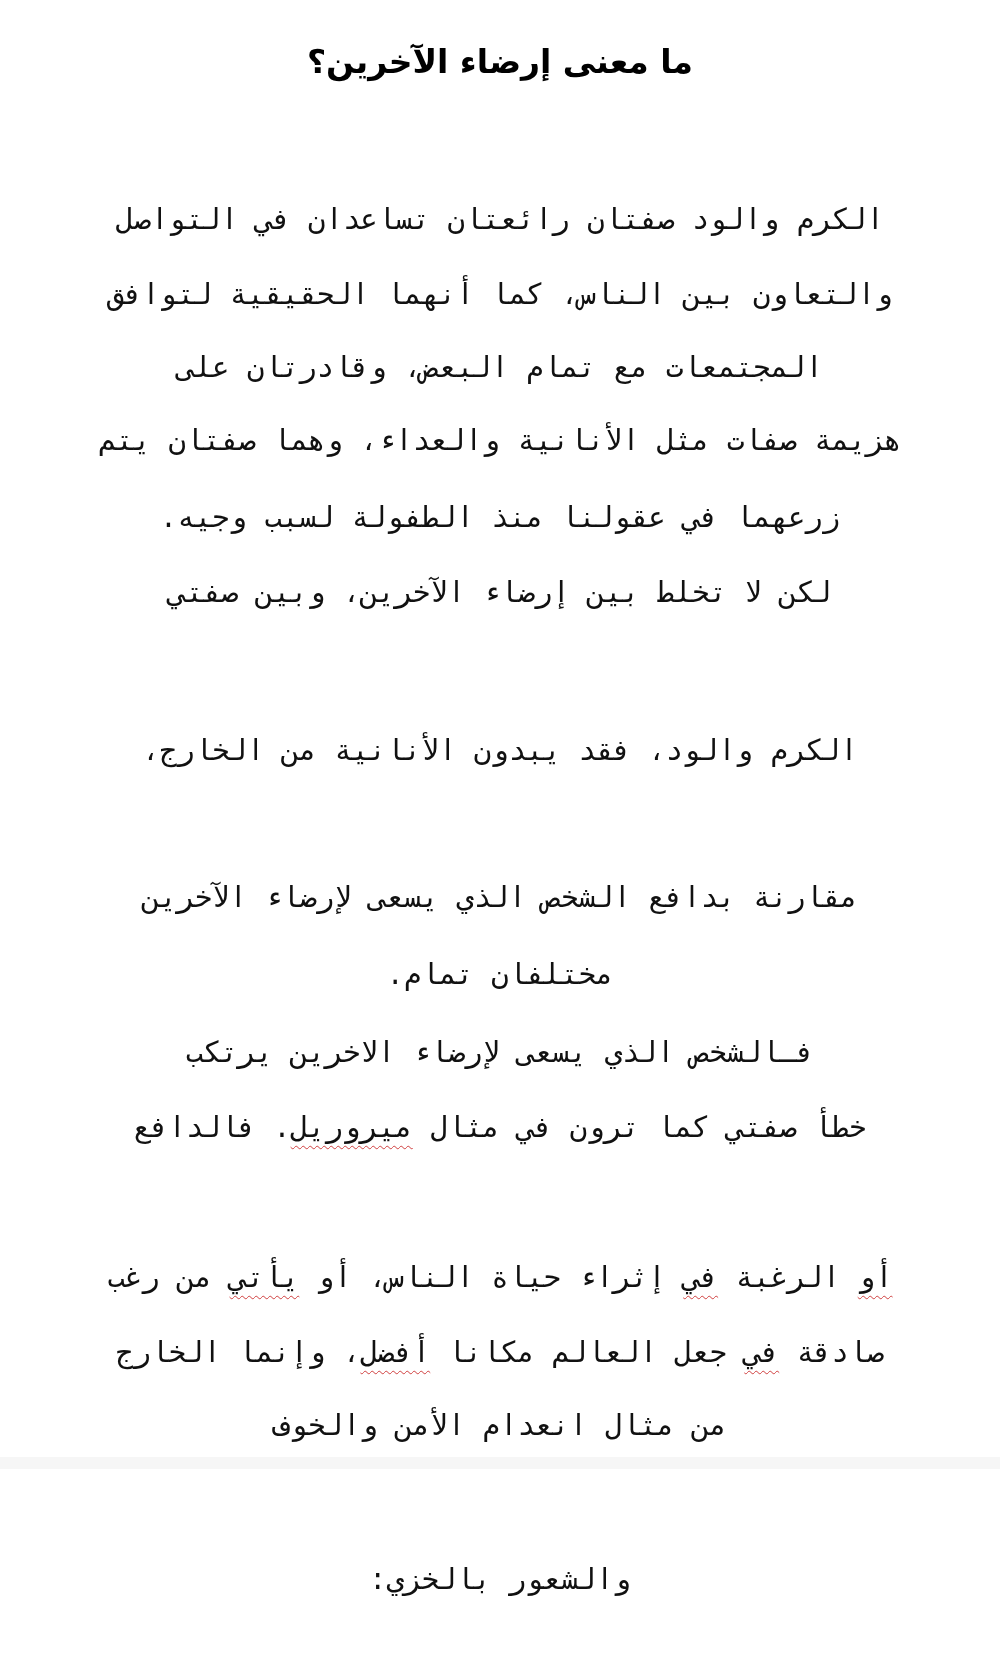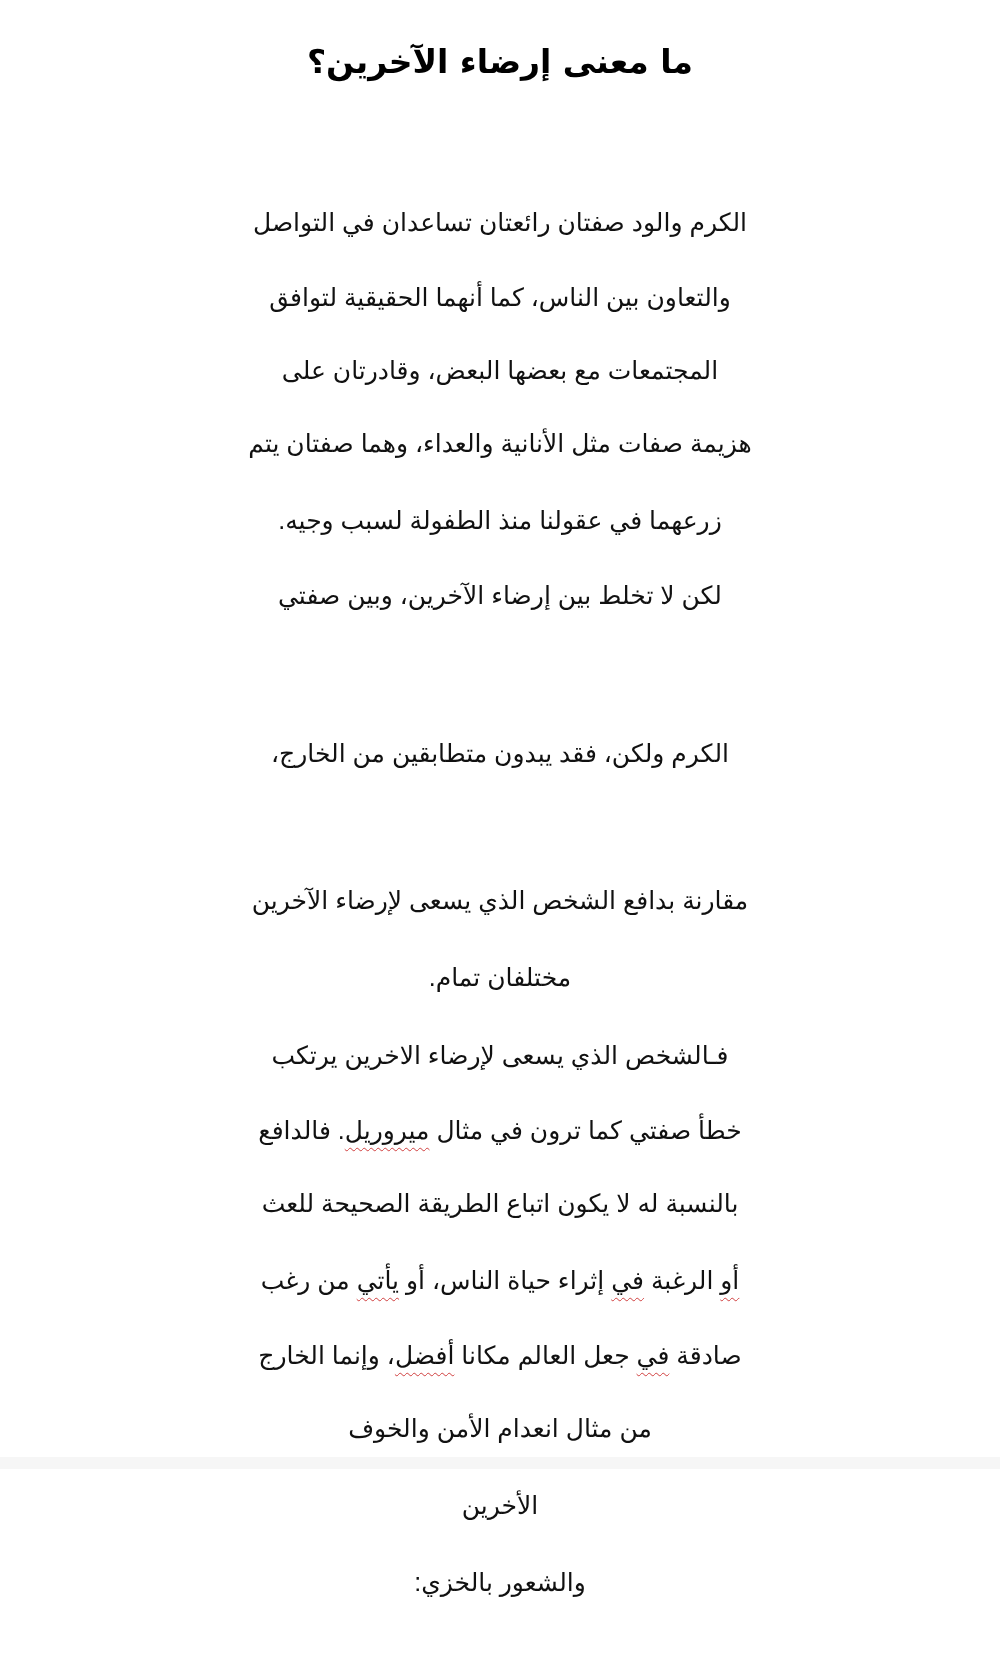--- a/index.html
+++ b/index.html
@@ -34,22 +34,22 @@
       font-size: 33px;
       line-height: 56px;
       color: #000000;
       direction: rtl;
     }
     .line {
       position: absolute;
       left: 0;
       right: 0;
       text-align: center;
-      font-family: Liberation Sans, sans-serif;
-      font-size: 25px;
+      font-family: Liberation Mono, monospace;
+      font-size: 29px;
       line-height: 50px;
       height: 50px;
       color: #111111;
       direction: rtl;
       white-space: nowrap;
     }
     .squiggle {
       text-decoration-line: underline;
       text-decoration-style: wavy;
       text-decoration-color: #d04040;
@@ -68,42 +68,40 @@
   </style>
 </head>
 <body>
 
 <div class="page">
 
   <div class="title">ما معنى إرضاء الآخرين؟</div>
 
   <div class="line" style="top:197px">الكرم والود صفتان رائعتان تساعدان في التواصل</div>
   <div class="line" style="top:272px">والتعاون بين الناس، كما أنهما الحقيقية لتوافق</div>
-  <div class="line" style="top:345px">المجتمعات مع بعضها البعض، وقادرتان على</div>
+  <div class="line" style="top:345px">المجتمعات مع تمام البعض، وقادرتان على</div>
   <div class="line" style="top:418px">هزيمة صفات مثل الأنانية والعداء، وهما صفتان يتم</div>
   <div class="line" style="top:495px">زرعهما في عقولنا منذ الطفولة لسبب وجيه.</div>
   <div class="line" style="top:570px">لكن لا تخلط بين إرضاء الآخرين، وبين صفتي</div>
 
-  <div class="line" style="top:728px">الكرم ولكن، فقد يبدون متطابقين من الخارج،</div>
+  <div class="line" style="top:728px">الكرم والود، فقد يبدون الأنانية من الخارج،</div>
   <div class="line" style="top:952px">مختلفان تمام.</div>
   <div class="line" style="top:875px">مقارنة بدافع الشخص الذي يسعى لإرضاء الآخرين</div>
   <div class="line" style="top:1030px">فـالشخص الذي يسعى لإرضاء الاخرين يرتكب</div>
 
   <div class="line" style="top:1105px">
     <span>خطأ صفتي كما ترون في مثال </span><span class="squiggle">ميروريل</span><span>. فالدافع</span>
   </div>
 
-  <div class="line" style="top:1178px">بالنسبة له لا يكون اتباع الطريقة الصحيحة للعث</div>
 
   <div class="line" style="top:1255px">
     <span class="squiggle">أو</span><span> الرغبة </span><span class="squiggle">في</span><span> إثراء حياة الناس، أو </span><span class="squiggle">يأتي</span><span> من رغب</span>
   </div>
 
   <div class="line" style="top:1330px">
     <span>صادقة </span><span class="squiggle">في</span><span> جعل العالم مكانا </span><span class="squiggle">أفضل</span><span>، وإنما الخارج</span>
   </div>
 
   <div class="line" style="top:1403px">من مثال انعدام الأمن والخوف</div>
-  <div class="line" style="top:1480px">الأخرين</div>
   <div class="line" style="top:1557px">والشعور بالخزي:</div>
 
   <div class="bottom-band"></div>
 </div>
 
 </body></html>

